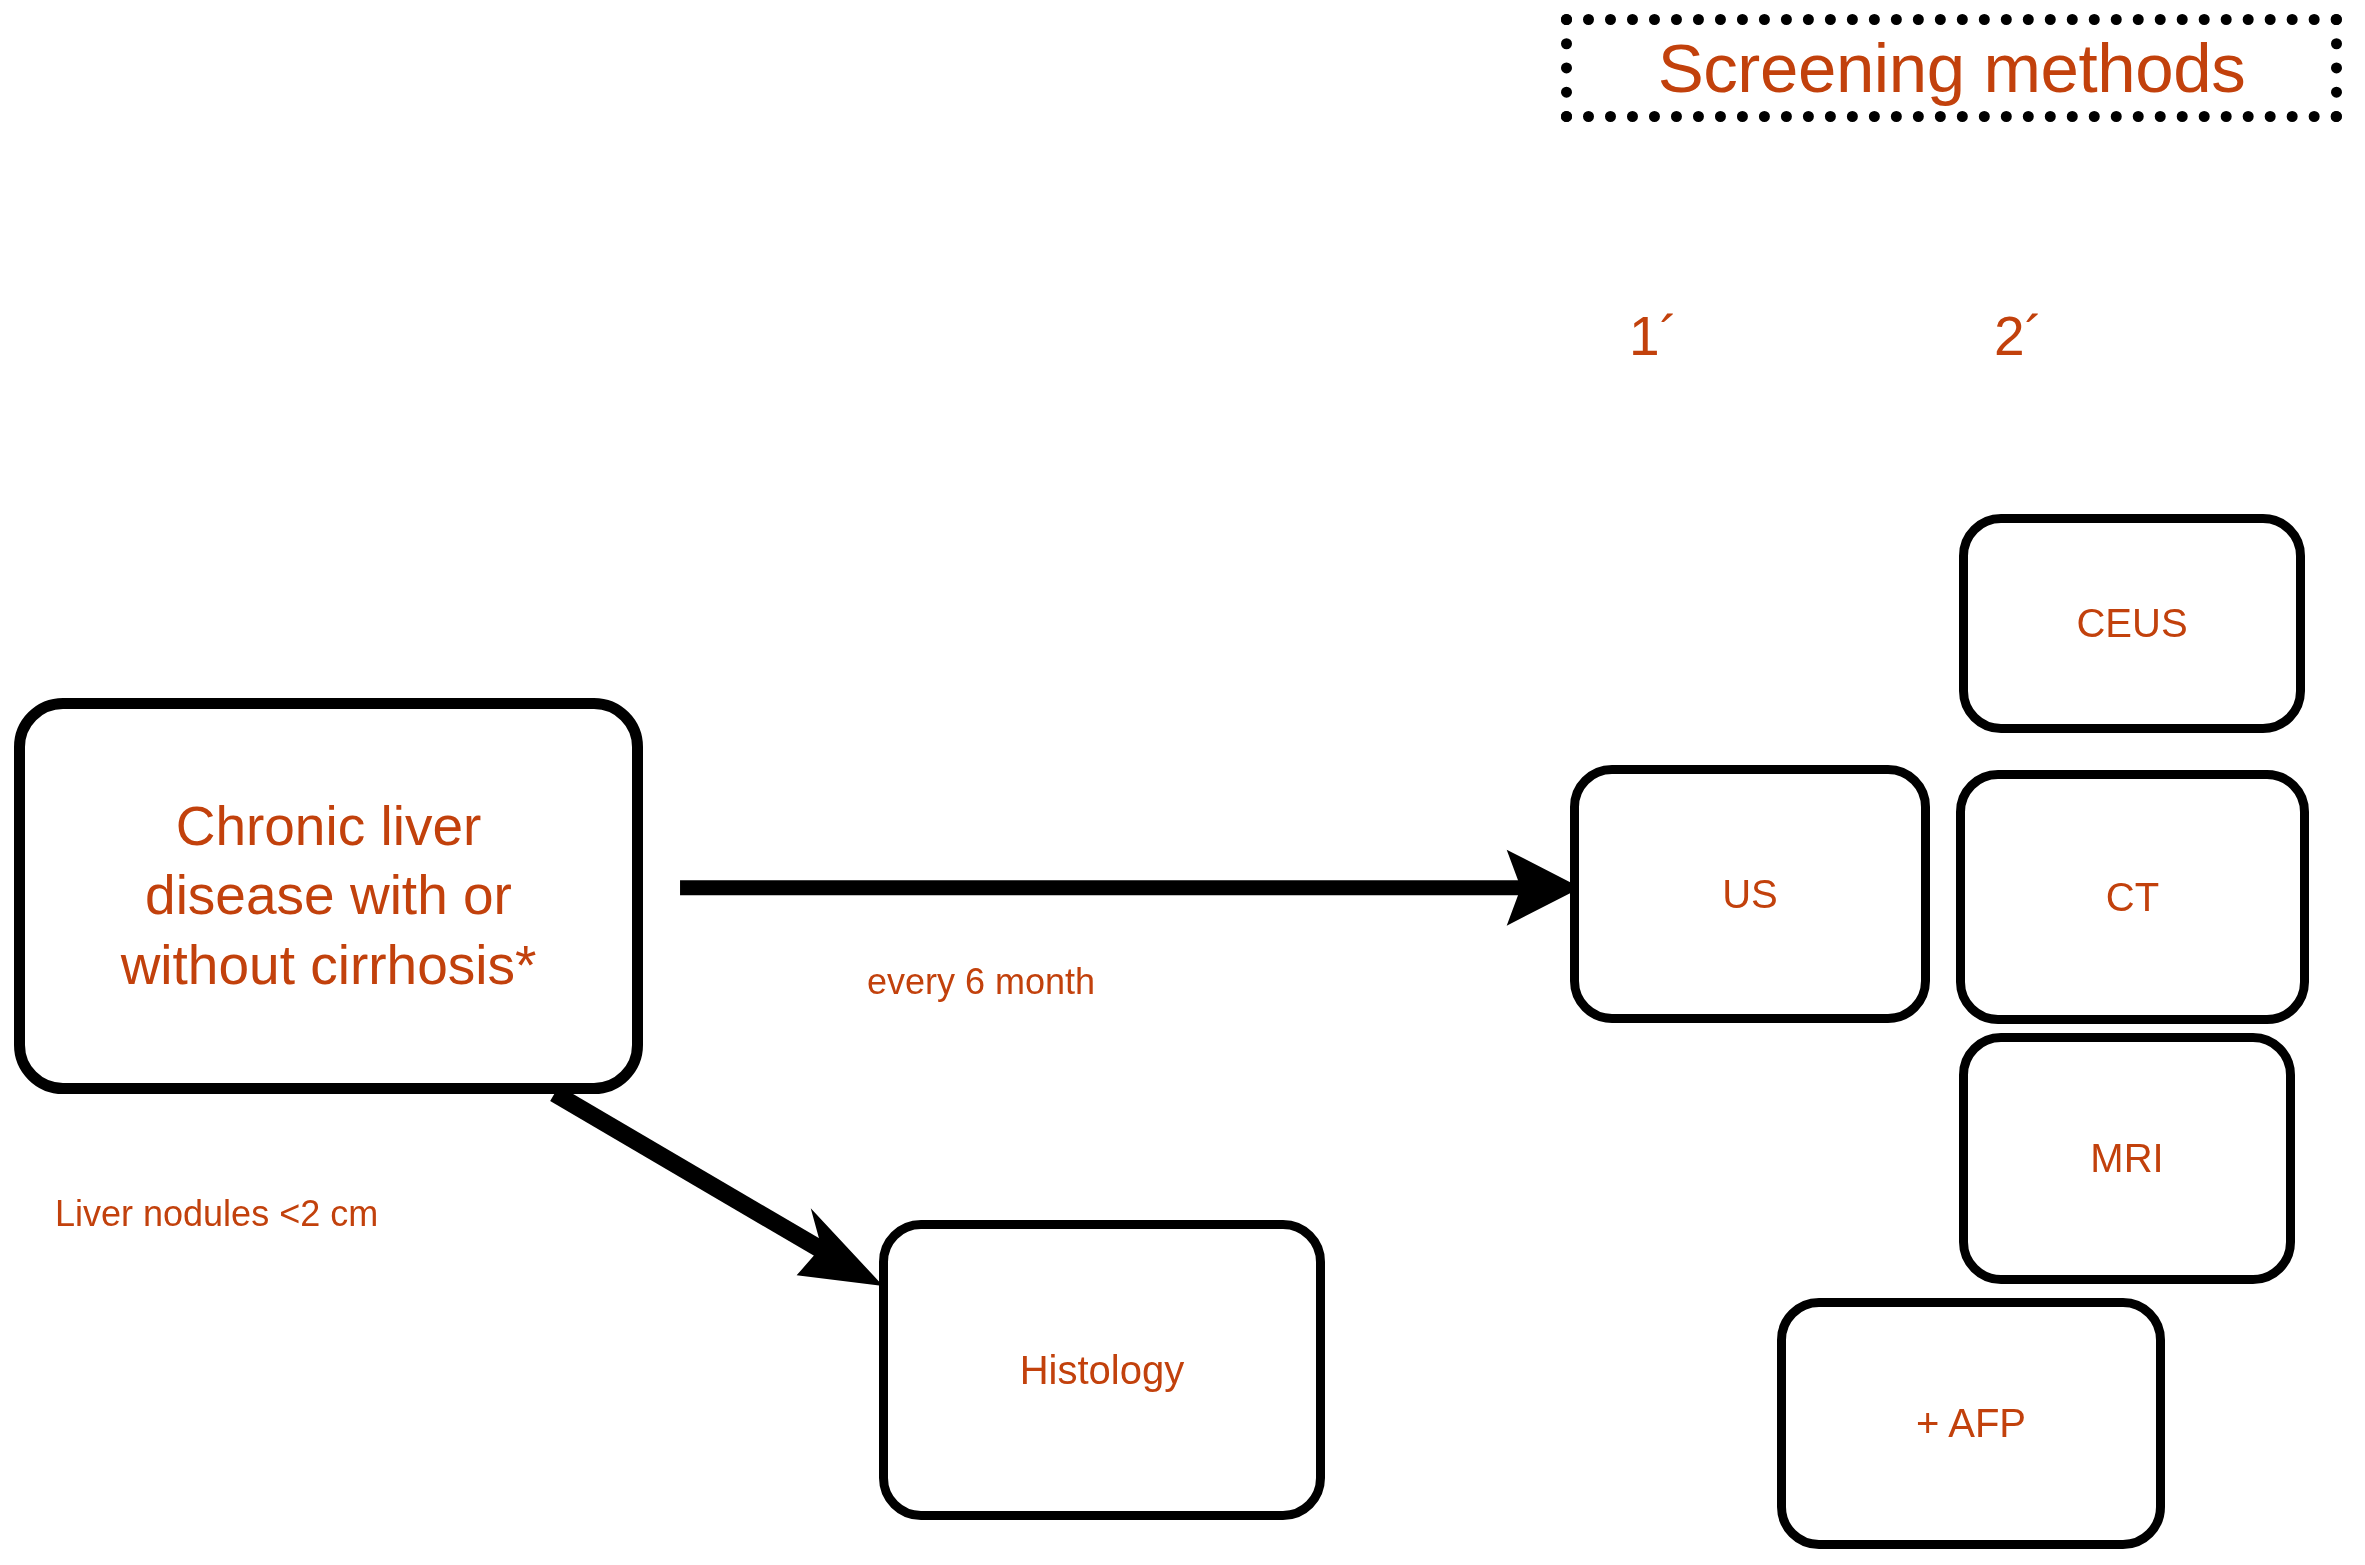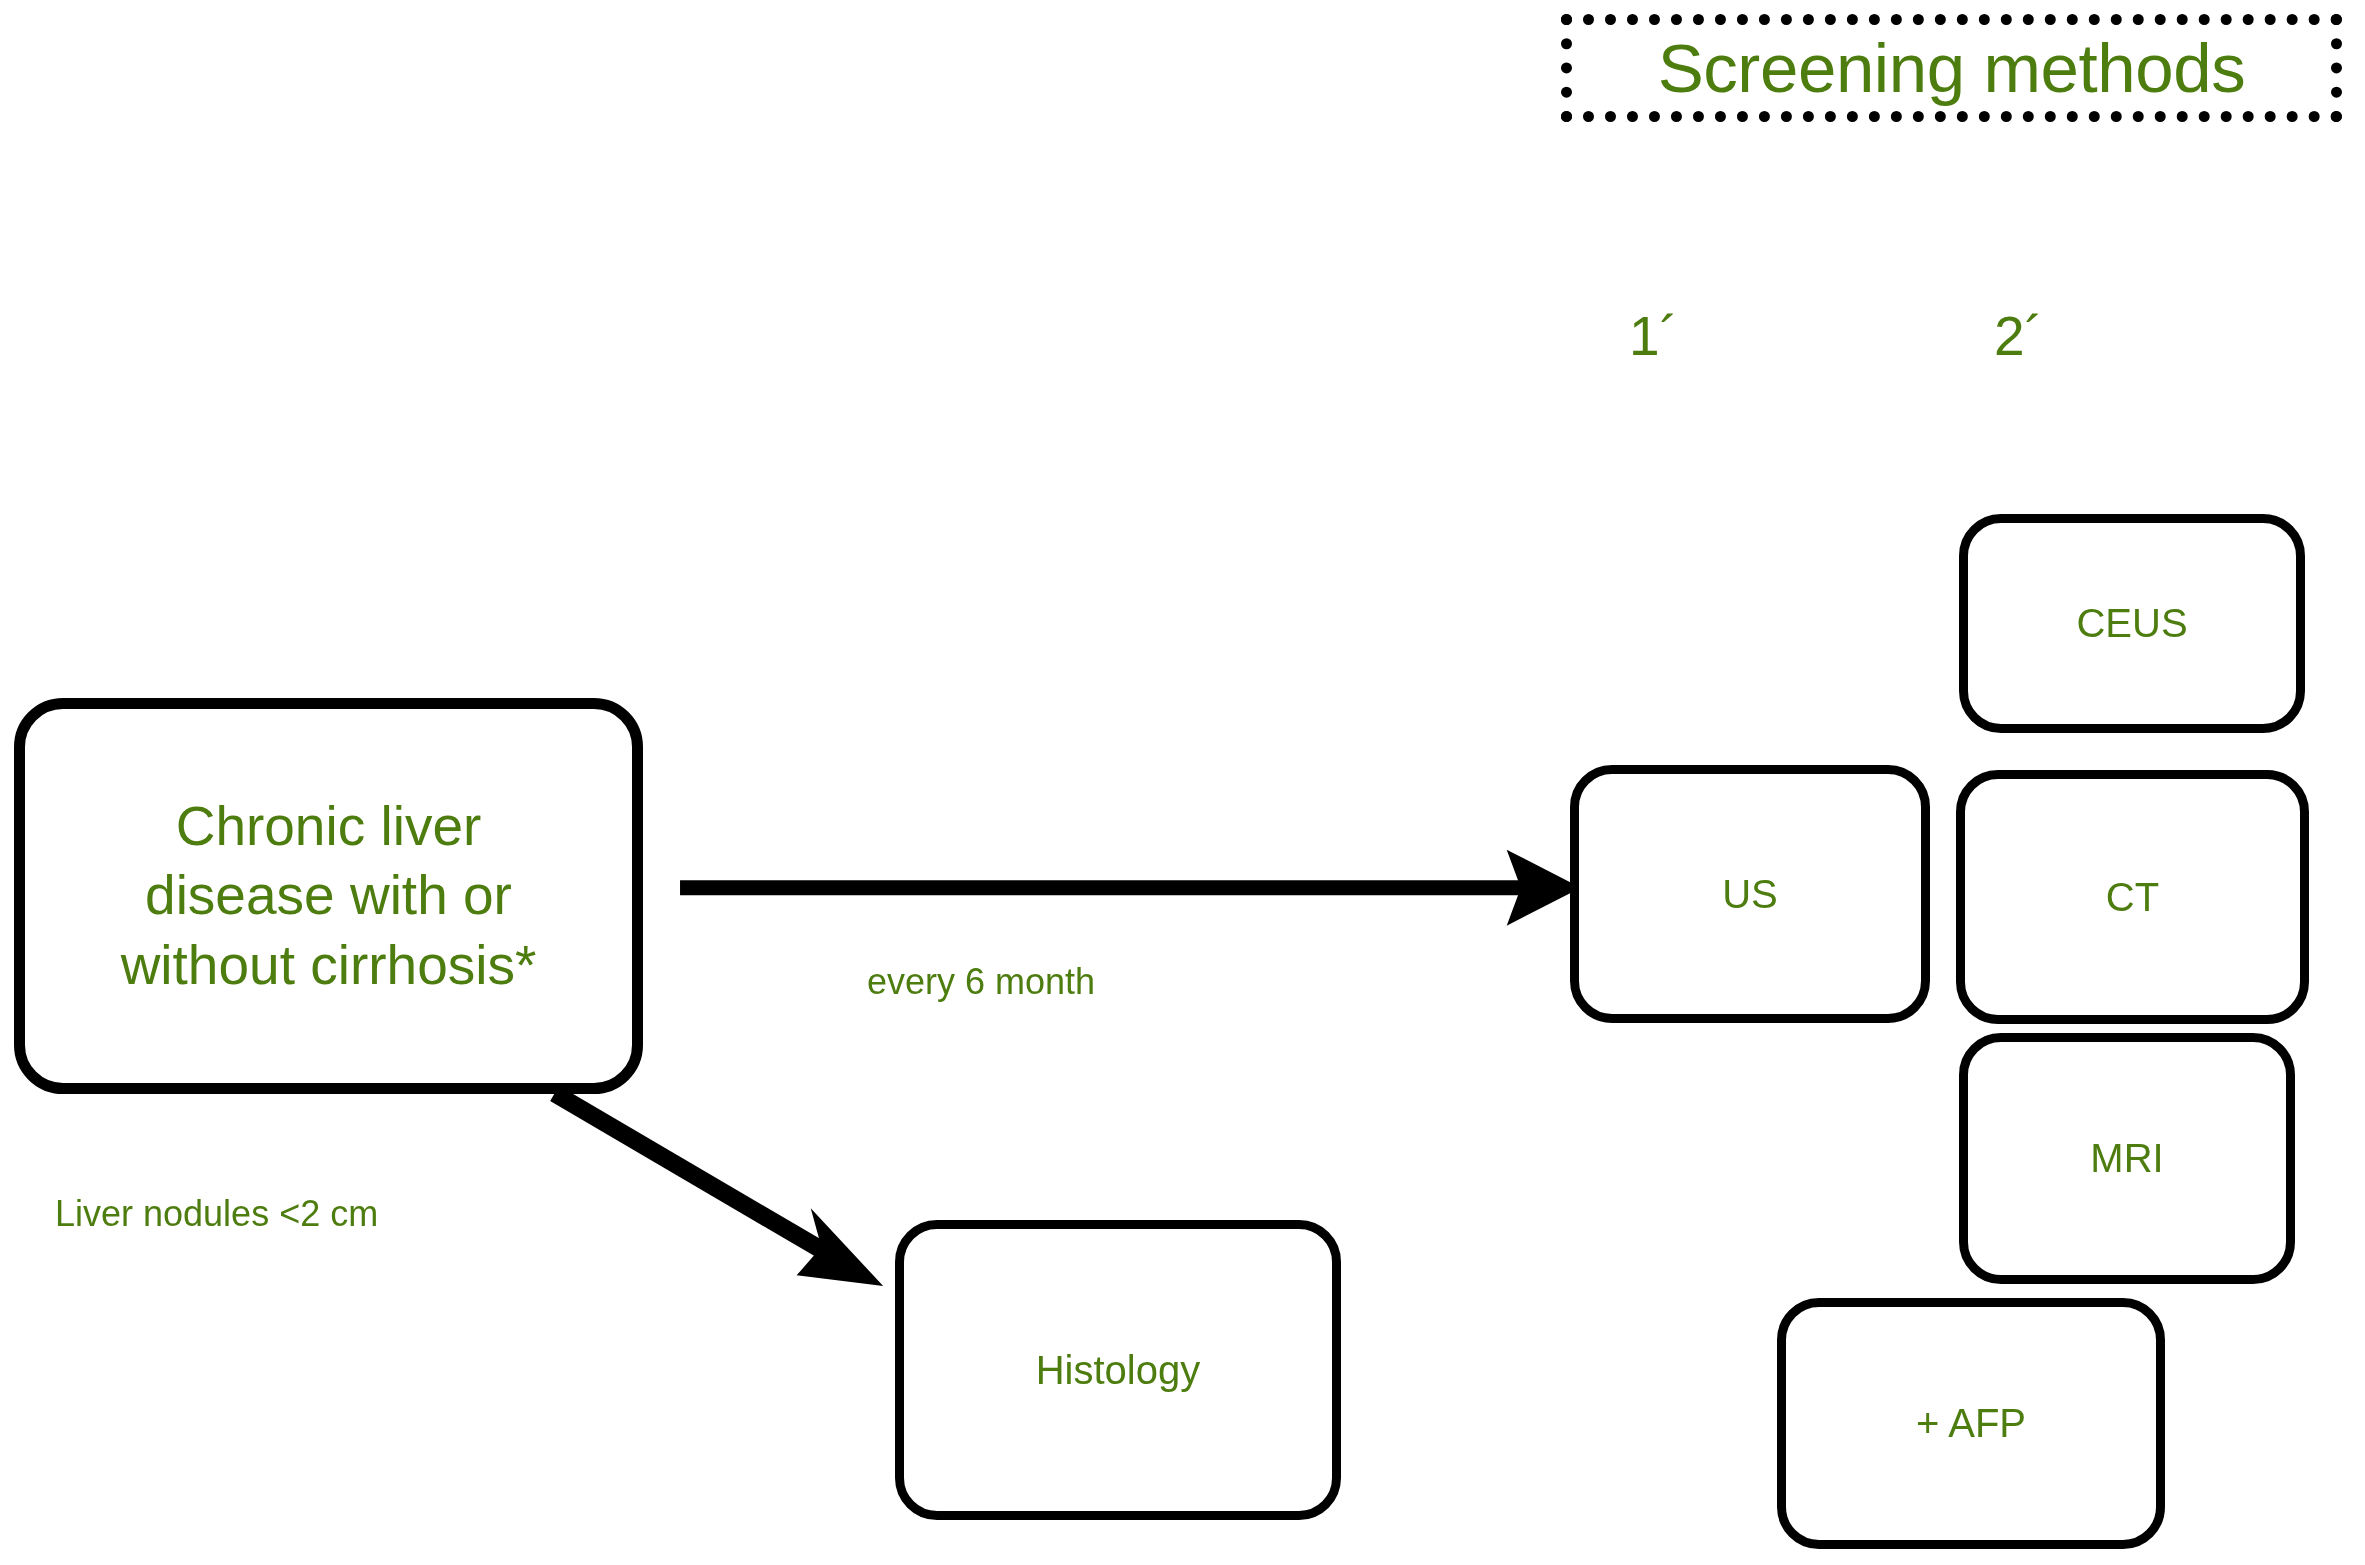--- a/index.html
+++ b/index.html
@@ -6,21 +6,21 @@
     margin: 0;
     padding: 0;
     background: #ffffff;
   }
   #canvas {
     position: relative;
     width: 2366px;
     height: 1566px;
     background: #ffffff;
     font-family: "Liberation Sans", sans-serif;
-    color: #4d7c0f;
+    color: #c2410c;
     overflow: hidden;
   }
 
   
   .screening-header {
     position: absolute;
     left: 1561px;
     top: 14px;
     width: 781px;
     height: 108px;
@@ -68,21 +68,21 @@
   #node-chronic-liver-disease {
     left: 14px;  top: 698px;
     width: 629px; height: 396px;
     border-width: 11.5px;
     border-radius: 49px;
   }
   #node-chronic-liver-disease .node-label { font-size: 55px; }
 
   #node-histology {
     left: 879px; top: 1220px;
-    width: 446px; height: 300px; margin-left: 16px;
+    width: 446px; height: 300px;
   }
 
   #node-us {
     left: 1570px; top: 765px;
     width: 360px; height: 258px;
   }
 
   #node-ceus {
     left: 1959px; top: 514px;
     width: 346px; height: 219px;

